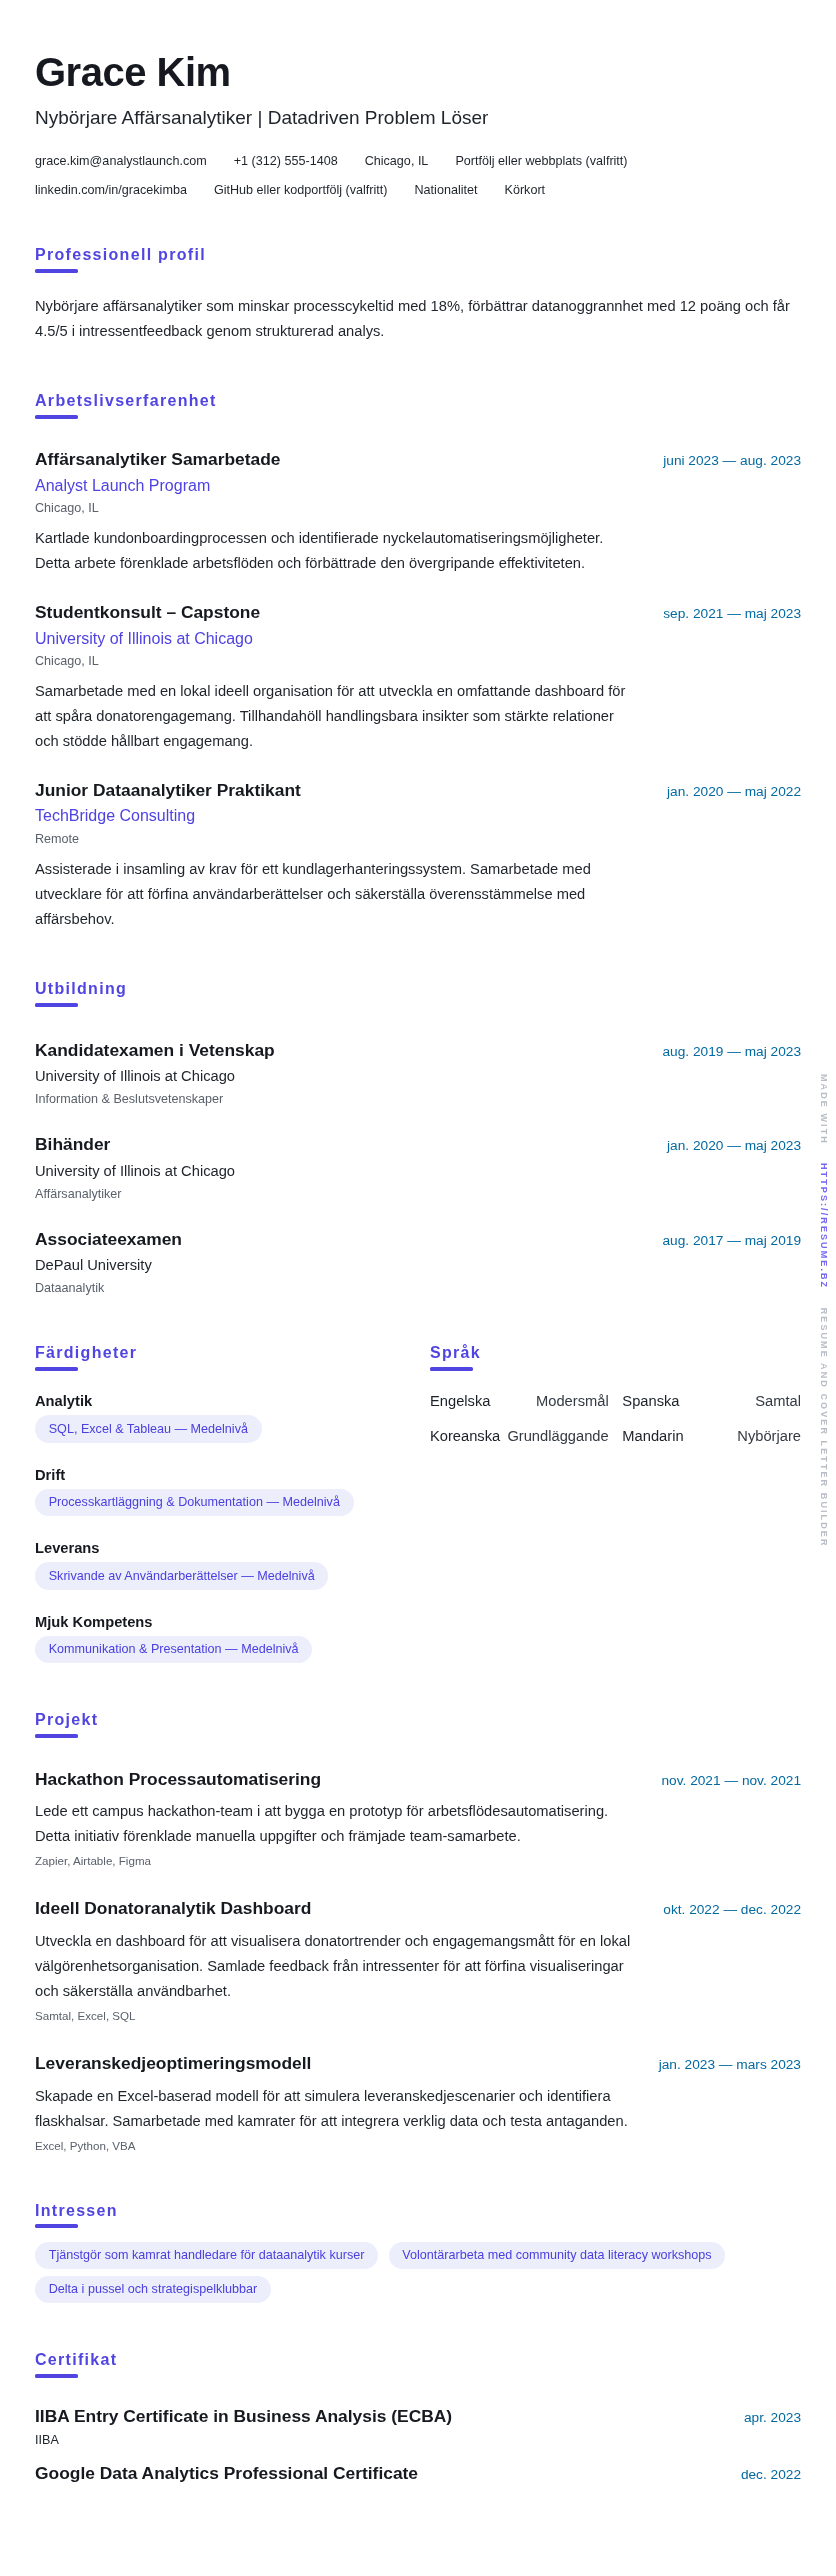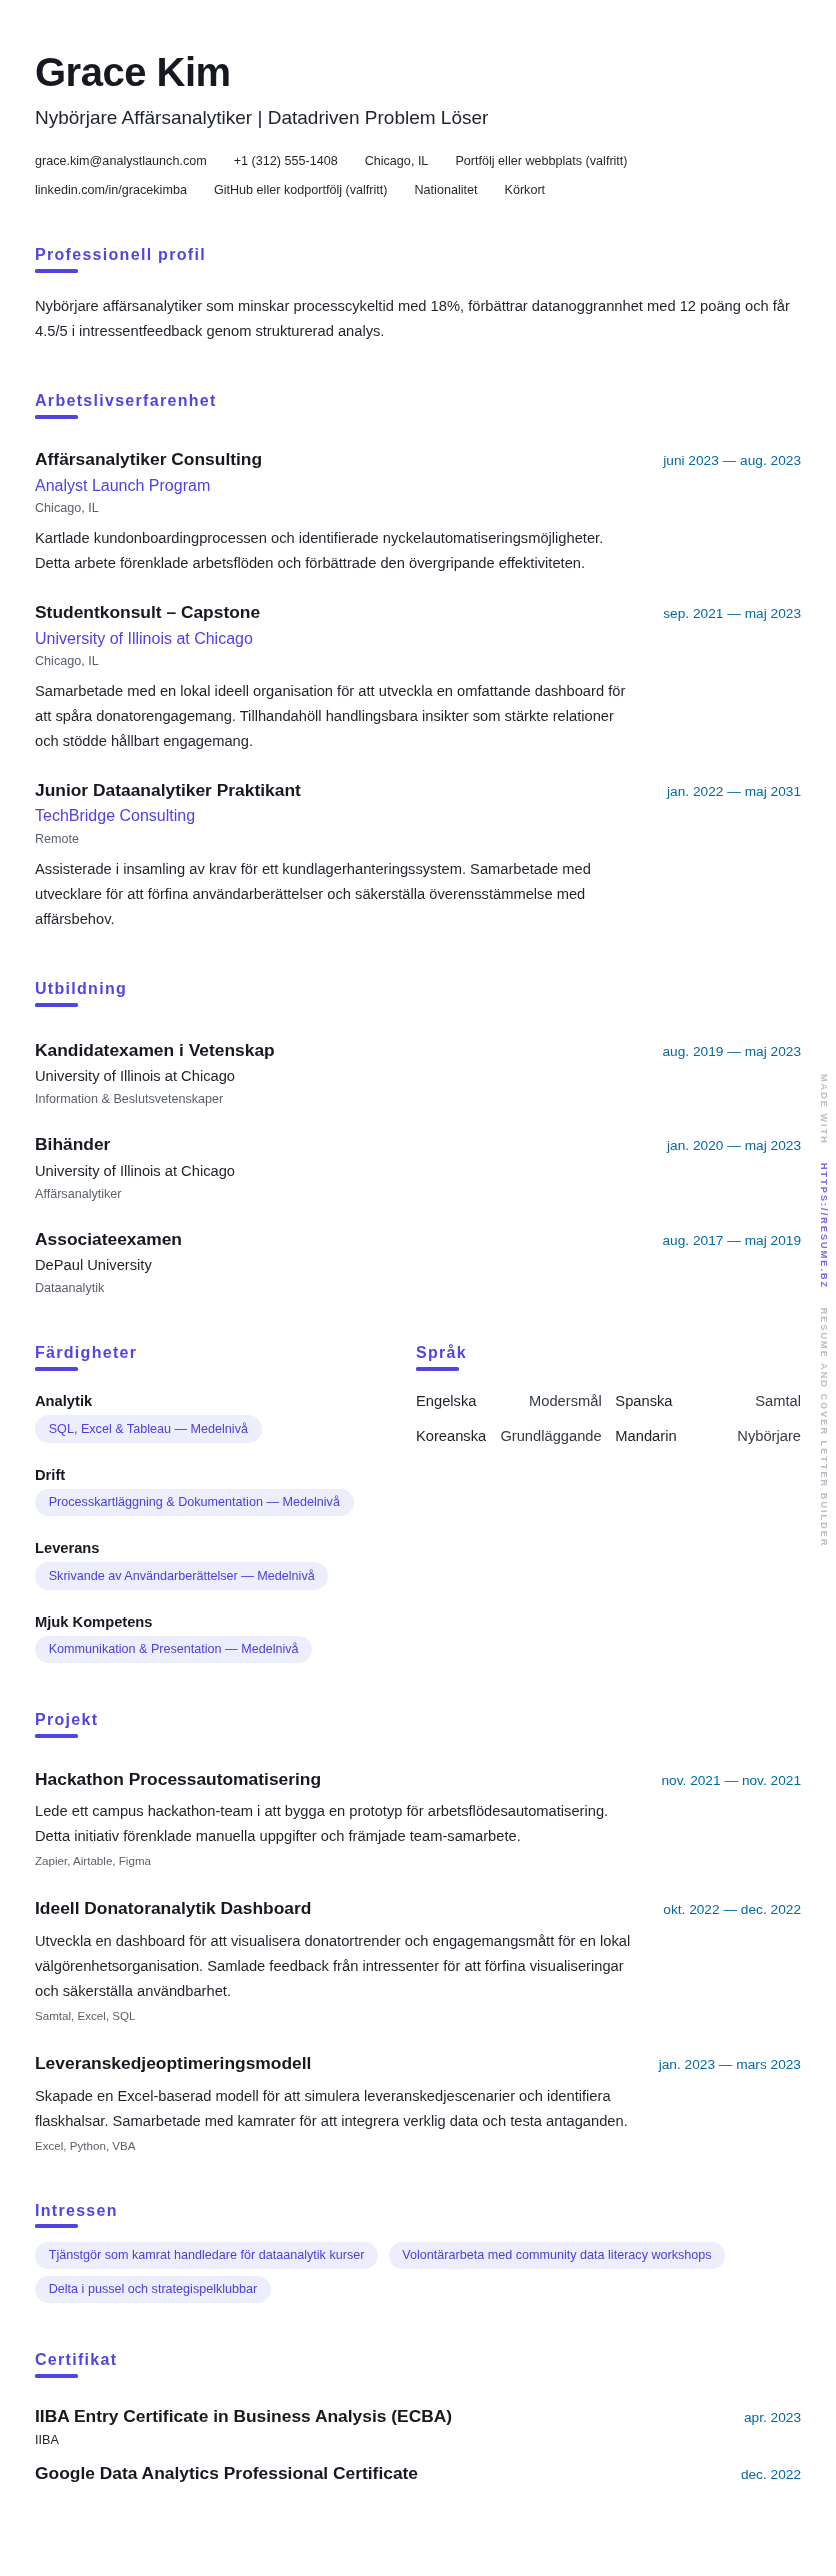--- a/index.html
+++ b/index.html
@@ -34,21 +34,21 @@
   .e-location { margin-top:4.2px; font-size:12.6px; line-height:16px; color:#5a616b; }
   .e-desc { margin-top:10.5px; font-size:14.7px; line-height:25px; color:#1f242b; max-width:606px; }
   .e-tools { margin-top:5.3px; font-size:11.6px; line-height:14.7px; color:#5a616b; }
 
   .entries-edu { margin-top:32px; }
   .edu + .edu { margin-top:26px; }
   .edu-school { margin-top:4.2px; font-size:14.7px; line-height:19px; color:#21262e; }
   .edu-field { margin-top:5.3px; font-size:12.6px; line-height:16px; color:#5a616b; }
 
   
-  .two-col { display:grid; grid-template-columns:369px 1fr; column-gap:12px; }
+  .two-col { display:grid; grid-template-columns:369px 1fr; column-gap:26px; }
   .col-body { margin-top:21px; }
   .skill-group + .skill-group { margin-top:23px; }
   .skill-cat { font-size:14.7px; line-height:19px; font-weight:700; color:#16191f; }
   .pill {
     display:inline-block; margin-top:4.2px; padding:6.3px 13.7px; border-radius:526px;
     background:#eceefc; color:#4b40de; font-size:12.6px; line-height:14.7px;
   }
   .lang-grid { display:grid; grid-template-columns:1fr 1fr; column-gap:13.7px; row-gap:16px; }
   .lang-cell { display:flex; justify-content:space-between; align-items:baseline; }
   .lang-name { font-size:14.7px; line-height:19px; color:#1c2128; }
@@ -101,40 +101,40 @@
     <div class="sec-bar"></div>
     <div class="profile-text">Nybörjare affärsanalytiker som minskar processcykeltid med 18%, förbättrar datanoggrannhet med 12 poäng och får 4.5/5 i intressentfeedback genom strukturerad analys.</div>
   </div>
 
   <div class="section">
     <div class="sec-head">Arbetslivserfarenhet</div>
     <div class="sec-bar"></div>
     <div class="entries-exp">
       <div class="entry">
         <div class="title-row">
-          <div class="e-title">Affärsanalytiker Consulting</div>
+          <div class="e-title">Affärsanalytiker Samarbetade</div>
           <div class="e-date">juni 2023 — aug. 2023</div>
         </div>
         <div class="e-company">Analyst Launch Program</div>
         <div class="e-location">Chicago, IL</div>
         <div class="e-desc">Kartlade kundonboardingprocessen och identifierade nyckelautomatiseringsmöjligheter. Detta arbete förenklade arbetsflöden och förbättrade den övergripande effektiviteten.</div>
       </div>
       <div class="entry">
         <div class="title-row">
           <div class="e-title">Studentkonsult – Capstone</div>
           <div class="e-date">sep. 2021 — maj 2023</div>
         </div>
         <div class="e-company">University of Illinois at Chicago</div>
         <div class="e-location">Chicago, IL</div>
         <div class="e-desc">Samarbetade med en lokal ideell organisation för att utveckla en omfattande dashboard för att spåra donatorengagemang. Tillhandahöll handlingsbara insikter som stärkte relationer och stödde hållbart engagemang.</div>
       </div>
       <div class="entry">
         <div class="title-row">
           <div class="e-title">Junior Dataanalytiker Praktikant</div>
-          <div class="e-date">jan. 2022 — maj 2031</div>
+          <div class="e-date">jan. 2020 — maj 2022</div>
         </div>
         <div class="e-company">TechBridge Consulting</div>
         <div class="e-location">Remote</div>
         <div class="e-desc">Assisterade i insamling av krav för ett kundlagerhanteringssystem. Samarbetade med utvecklare för att förfina användarberättelser och säkerställa överensstämmelse med affärsbehov.</div>
       </div>
     </div>
   </div>
 
   <div class="section">
     <div class="sec-head">Utbildning</div>

